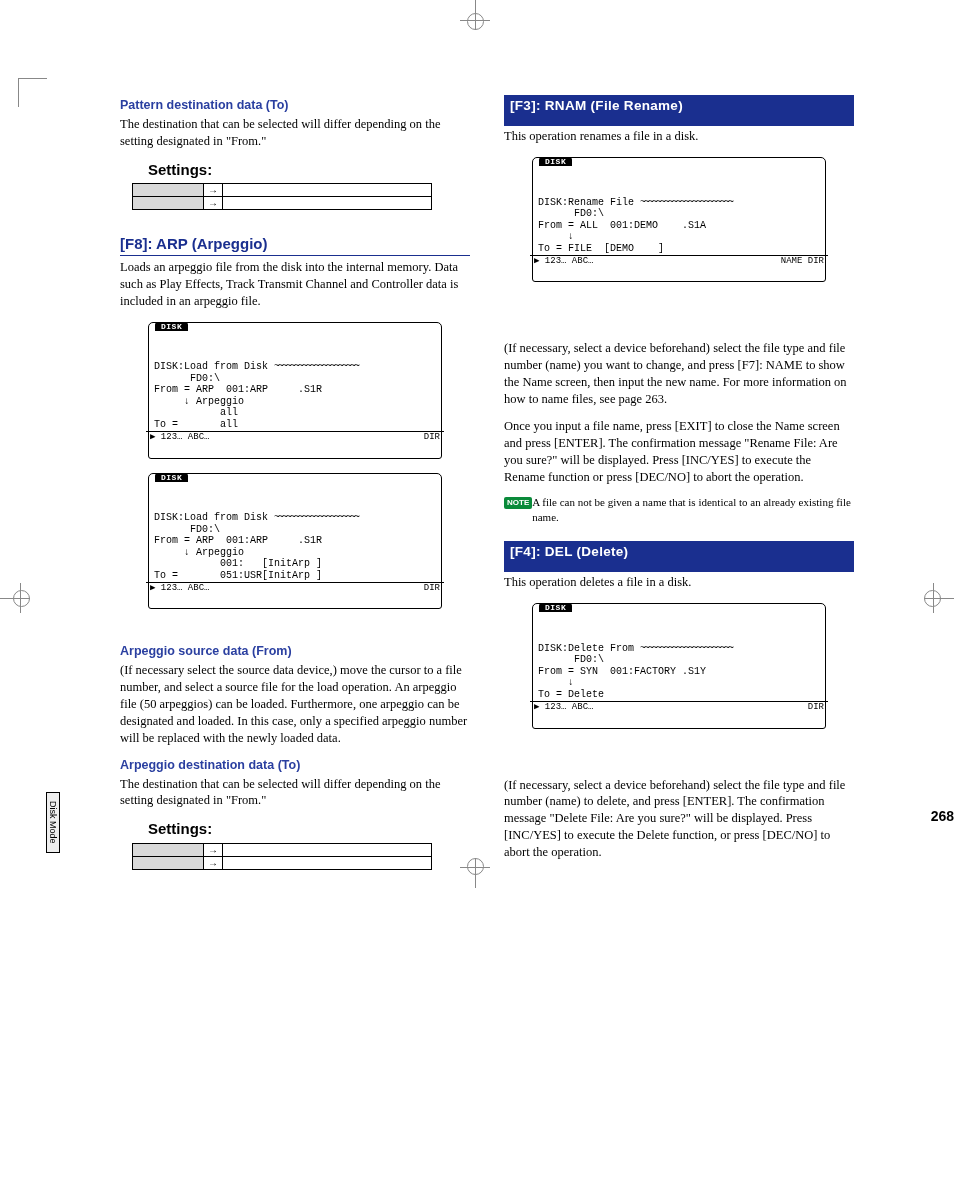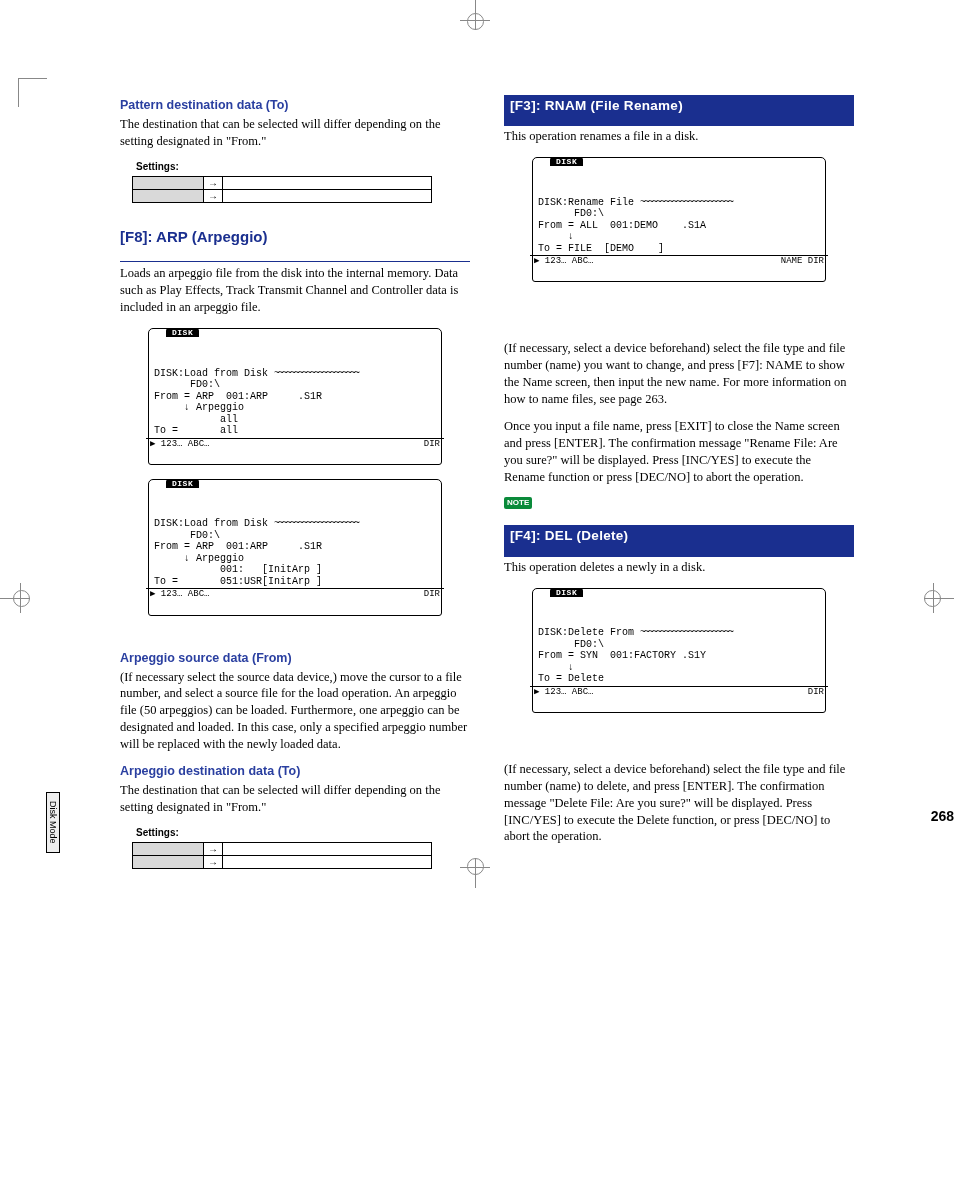--- a/index.html
+++ b/index.html
@@ -28,22 +28,22 @@
   }
   .subhead {
     color: #2a3fa0;
     font-weight: bold;
     font-family: 'Trebuchet MS', Arial, sans-serif;
     font-size: 12.5px;
     margin-top: 2px;
   }
   .settings-label {
     font-weight: bold;
-    font-size: 10px;
-    margin: 8px 0 3px 16px;
+    font-size: 15px;
+    margin: 8px 0 3px 28px;
     font-family: 'Trebuchet MS', Arial, sans-serif;
   }
   .settings-tbl {
     border: 1px solid #000;
     border-collapse: collapse;
     width: 300px;
     margin-left: 12px;
   }
   .settings-tbl td {
     border: 1px solid #000;
@@ -61,39 +61,39 @@
     padding: 2px 6px 11px 6px;
     margin-top: 0;
     letter-spacing: 0.3px;
   }
   .section-title {
     color: #1a2f8f;
     font-family: Arial Black, Arial, sans-serif;
     font-weight: 900;
     font-size: 15px;
     border-bottom: 1px solid #1a2f8f;
-    padding-bottom: 14px;
+    padding-bottom: 1px;
     margin-top: 24px;
     margin-bottom: 3px;
   }
   p { margin: 2px 0 10px 0; }
   .lcd {
     margin: 12px auto 14px auto;
     width: 290px;
     border: 1.2px solid #000;
     border-radius: 5px 5px 3px 3px;
     font-family: 'Courier New', monospace;
     font-size: 10px;
     line-height: 1.15;
     padding: 1px;
     background:#fff;
     position: relative;
   }
   .lcd .tab {
-    position: absolute; top:-1px; left:17px;
+    position: absolute; top:-1px; left:6px;
     background:#000; color:#fff;
     font-size:8px; padding:0 6px;
     border-radius: 3px 3px 0 0;
     font-weight:bold;
     letter-spacing:0.5px;
   }
   .lcd-inner {
     border-top: 8px solid transparent;
     padding: 18px 4px 0 4px;
     white-space: pre;
@@ -248,24 +248,25 @@
             <span>NAME DIR</span>
           </div>
       </div>
 
       <div style="height:42px;"></div>
       <p>(If necessary, select a device beforehand) select the file type and file number (name) you want to change, and press [F7]: NAME to show the Name screen, then input the new name. For more information on how to name files, see page 263.</p>
       <p>Once you input a file name, press [EXIT] to close the Name screen and press [ENTER]. The confirmation message "Rename File: Are you sure?" will be displayed. Press [INC/YES] to execute the Rename function or press [DEC/NO] to abort the operation.</p>
 
       <div class="note-row">
         <span class="note-badge">NOTE</span>
+        <span>A file can not be given a name that is identical to an already existing file name.</span>
       </div>
 
       <div class="section-bar">[F4]: DEL (Delete)</div>
-      <p>This operation deletes a newly in a disk.</p>
+      <p>This operation deletes a file in a disk.</p>
 
       <div class="lcd">
         <span class="tab">DISK</span>
         <div class="lcd-inner">
 <span>DISK:Delete From</span> <span style="letter-spacing:-2px;">~~~~~~~~~~~~~~~~~~~~~~~</span>
 <span>      FD0:\</span>
 <span>From = SYN  001:FACTORY .S1Y</span>
 <span>     ↓</span>
 <span>To = Delete</span></div>
         <div class="foot">

